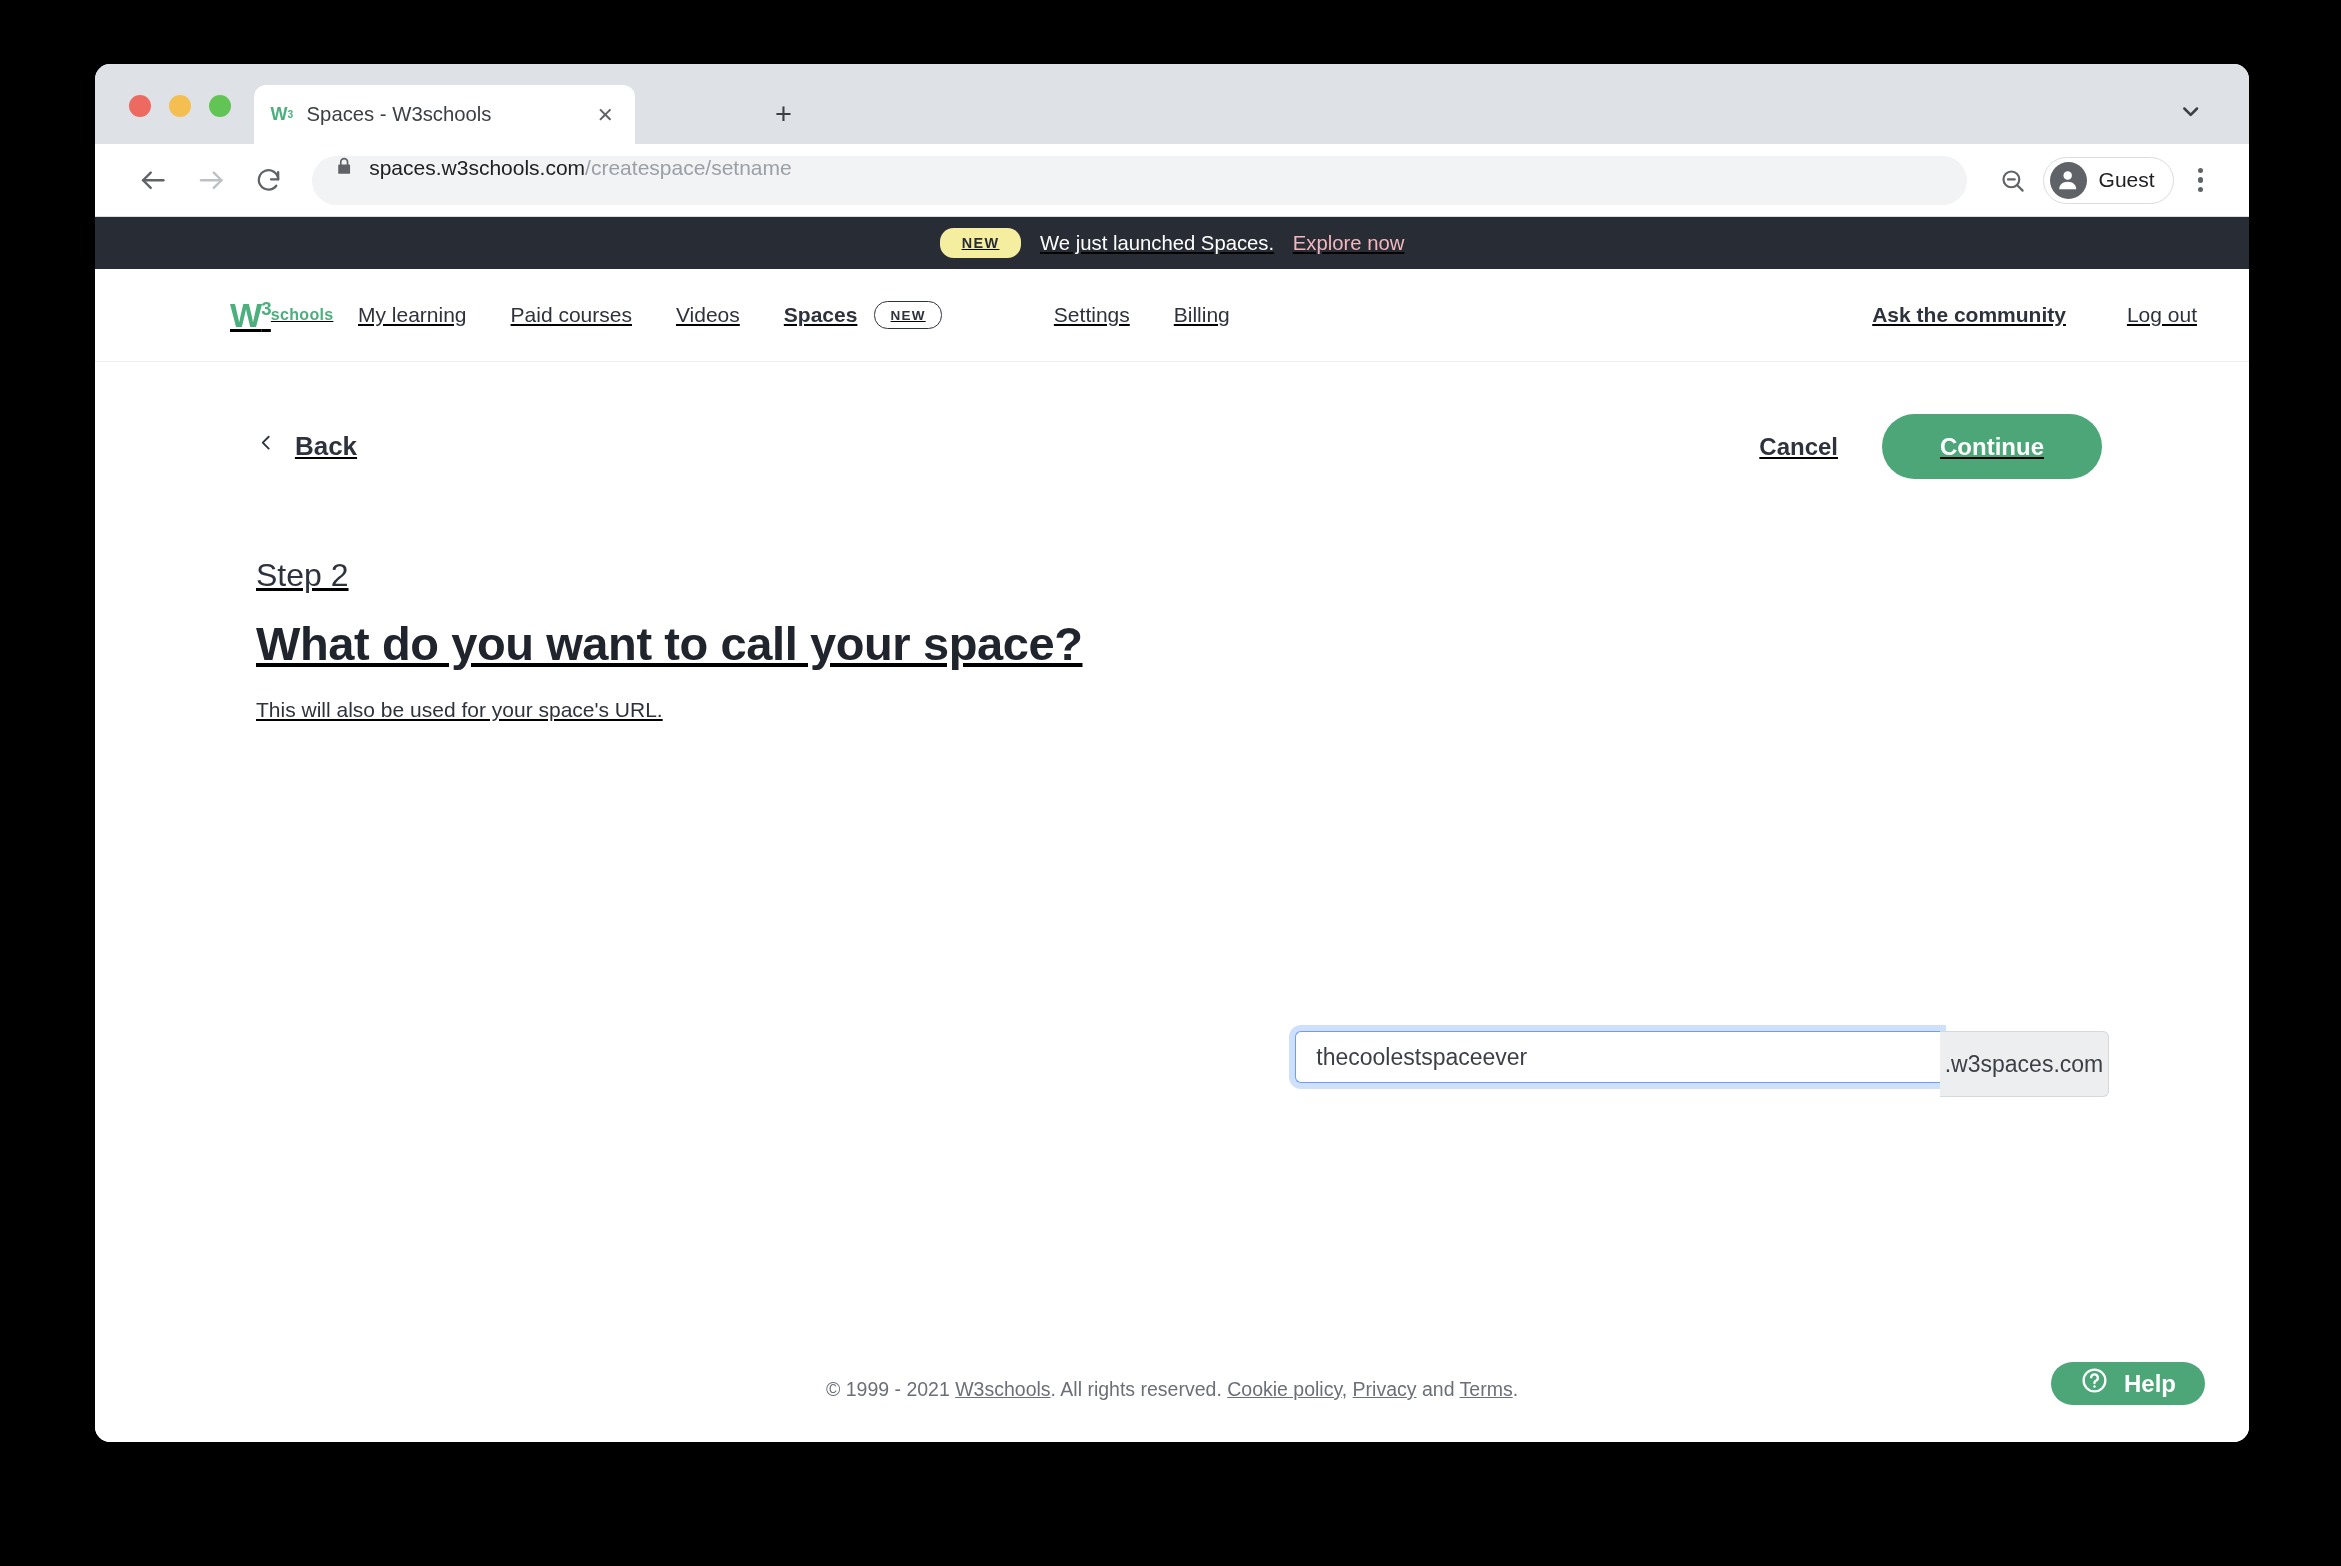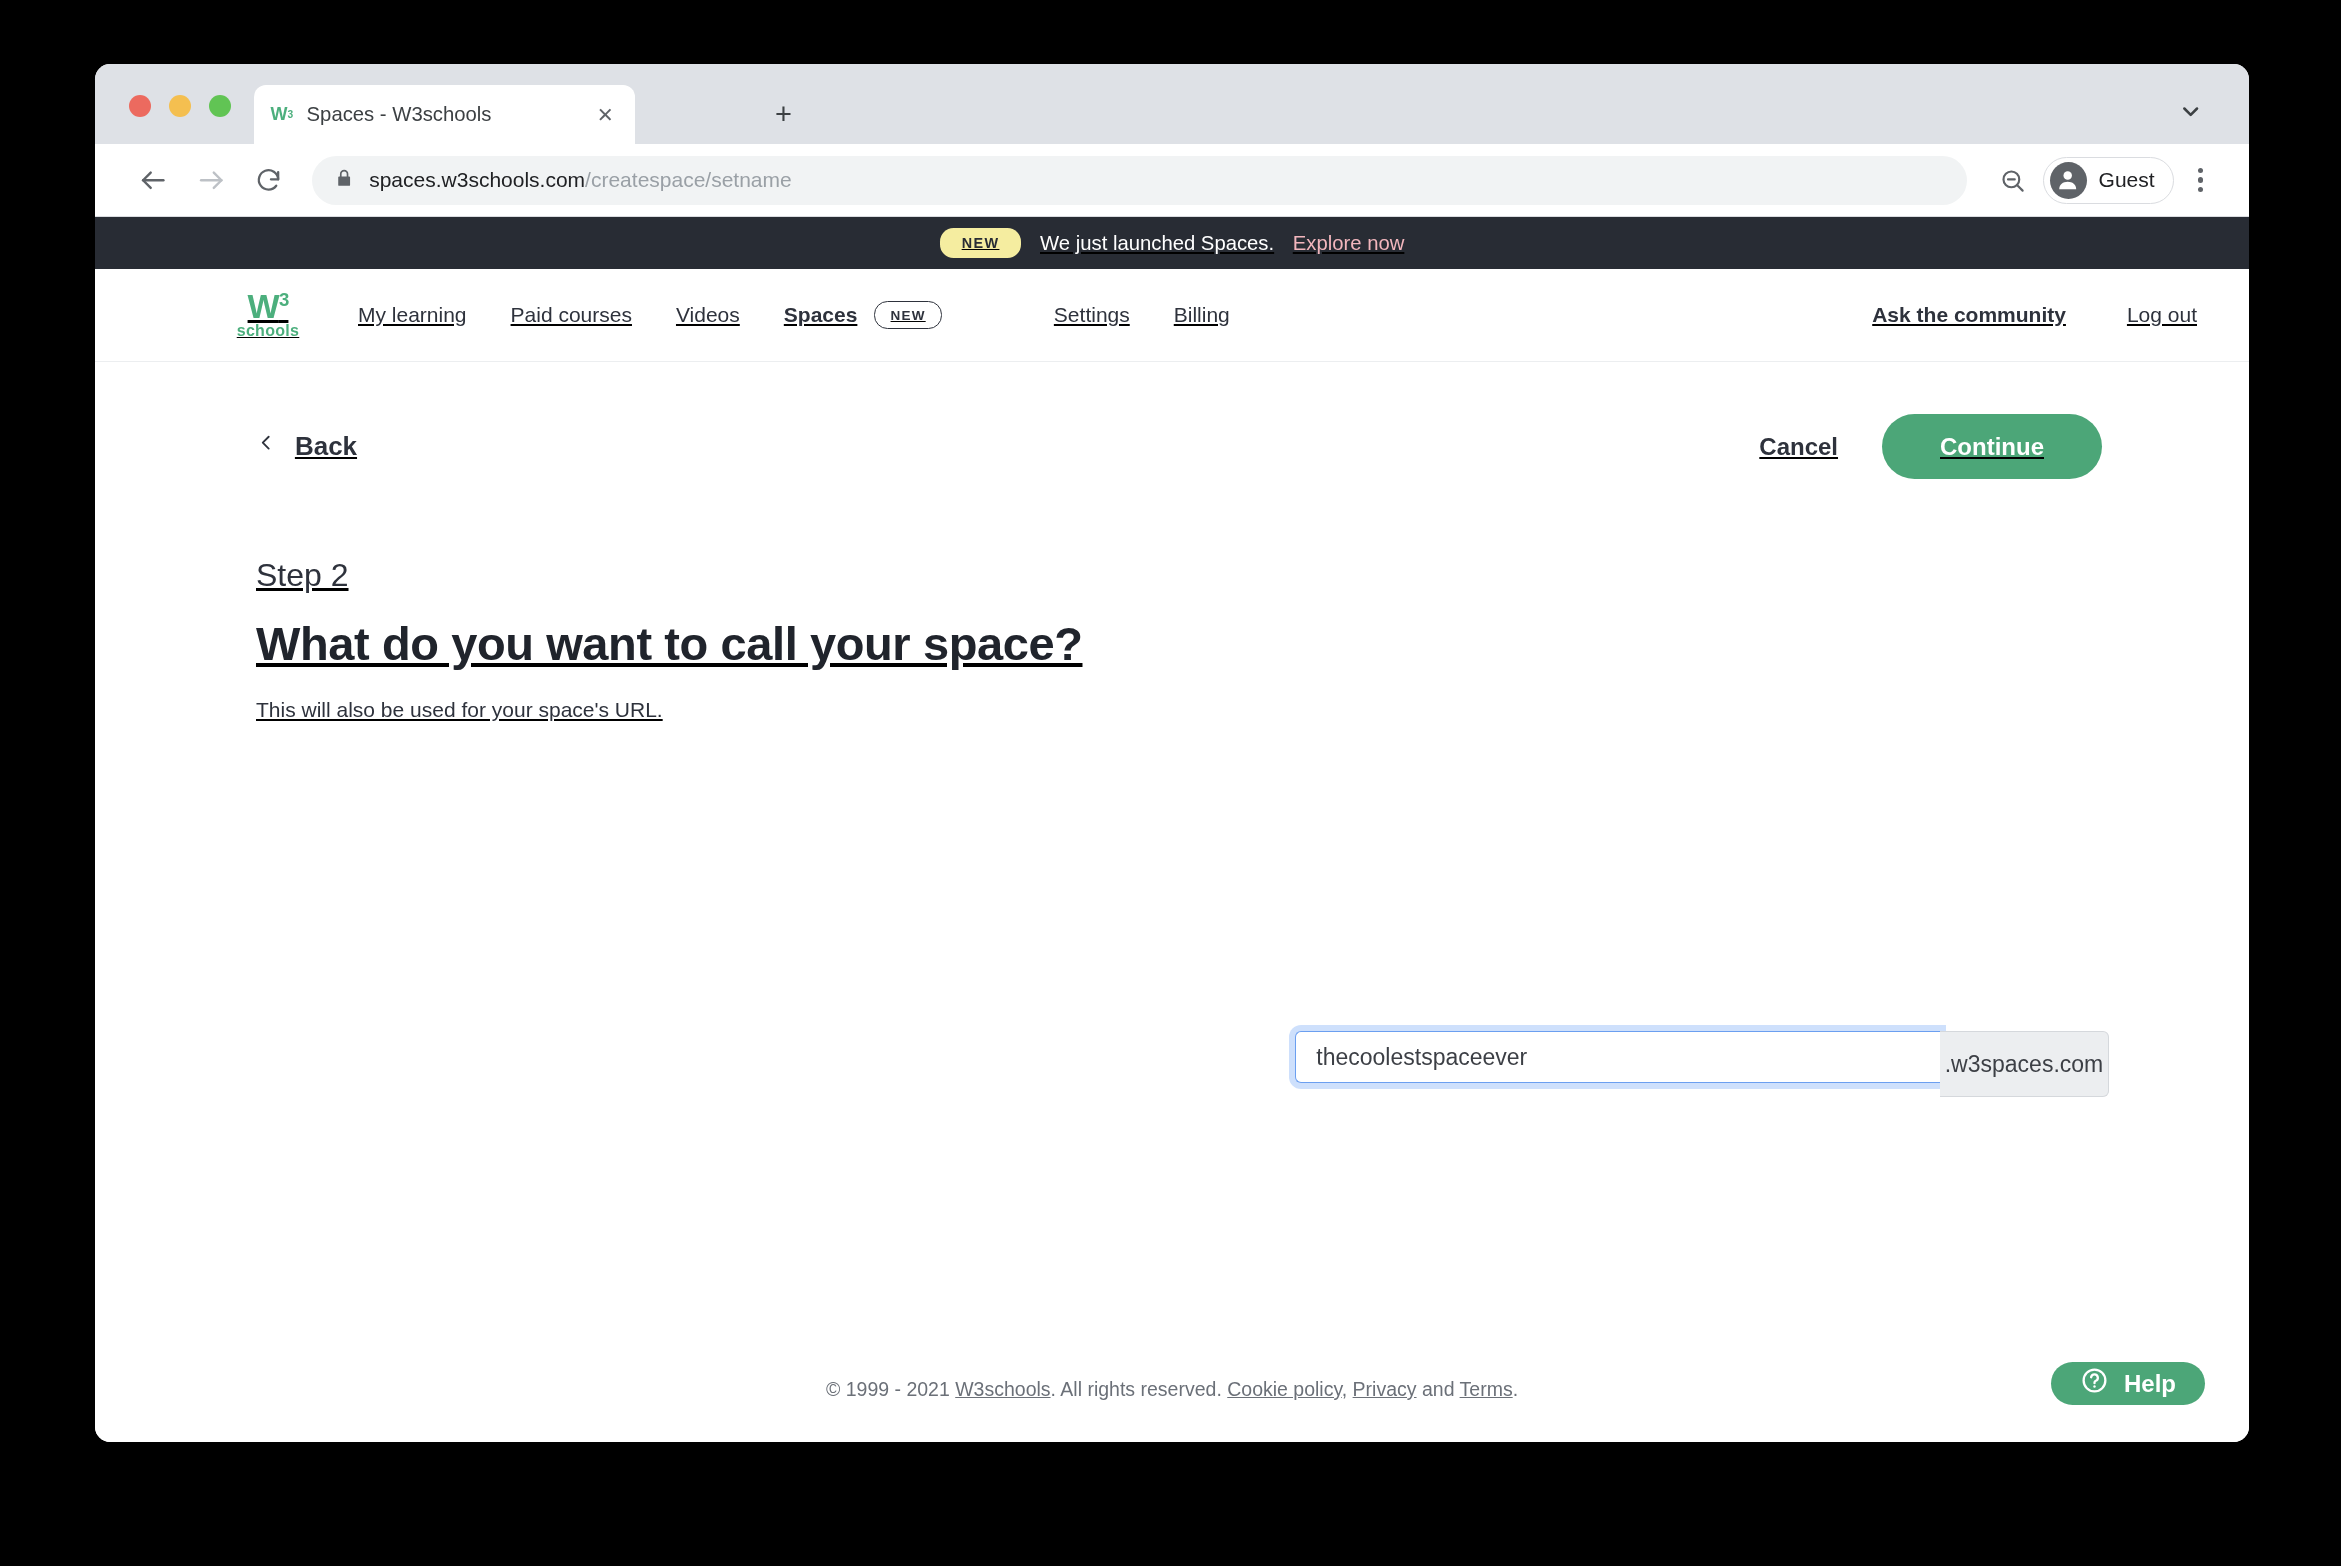--- a/index.html
+++ b/index.html
@@ -105,21 +105,20 @@
     width: 49px; height: 49px;
     display: flex; align-items: center; justify-content: center;
     flex: 0 0 auto;
   }
   .omnibox {
     flex: 1 1 auto;
     height: 49px;
     background: #f1f3f4;
     border-radius: 24.6px;
     display: flex;
-    align-items: center;
     padding: 0 22px;
     margin-left: 10.2px;
     gap: 15.2px;
     min-width: 0;
   }
   .omnibox .url {
     font-size: 21px;
     color: #202124;
     white-space: nowrap;
     overflow: hidden;
@@ -187,21 +186,21 @@
     height: 93px;
     background: #fff;
     display: flex;
     align-items: center;
     padding: 0 52px 0 135px;
     border-bottom: 1.7px solid #eceef0;
     flex: 0 0 auto;
   }
   .logo {
     width: 76px;
-    display: flex; flex-direction: column; align-items: center;
+    display: flex; align-items: center;
     color: #4caf7d;
     margin-right: 52px;
     flex: 0 0 auto;
   }
   .logo-mark { font-size: 34px; font-weight: bold; line-height: 0.95; letter-spacing: -0.8px; }
   .logo-mark sup { font-size: 18.6px; }
   .logo-sub { font-size: 16px; font-weight: bold; letter-spacing: 0.3px; }
   .navlinks { display: flex; align-items: center; gap: 44px; flex: 1 1 auto; }
   .navlink {
     font-size: 21px; color: #2e323c; text-decoration: none; white-space: nowrap;

